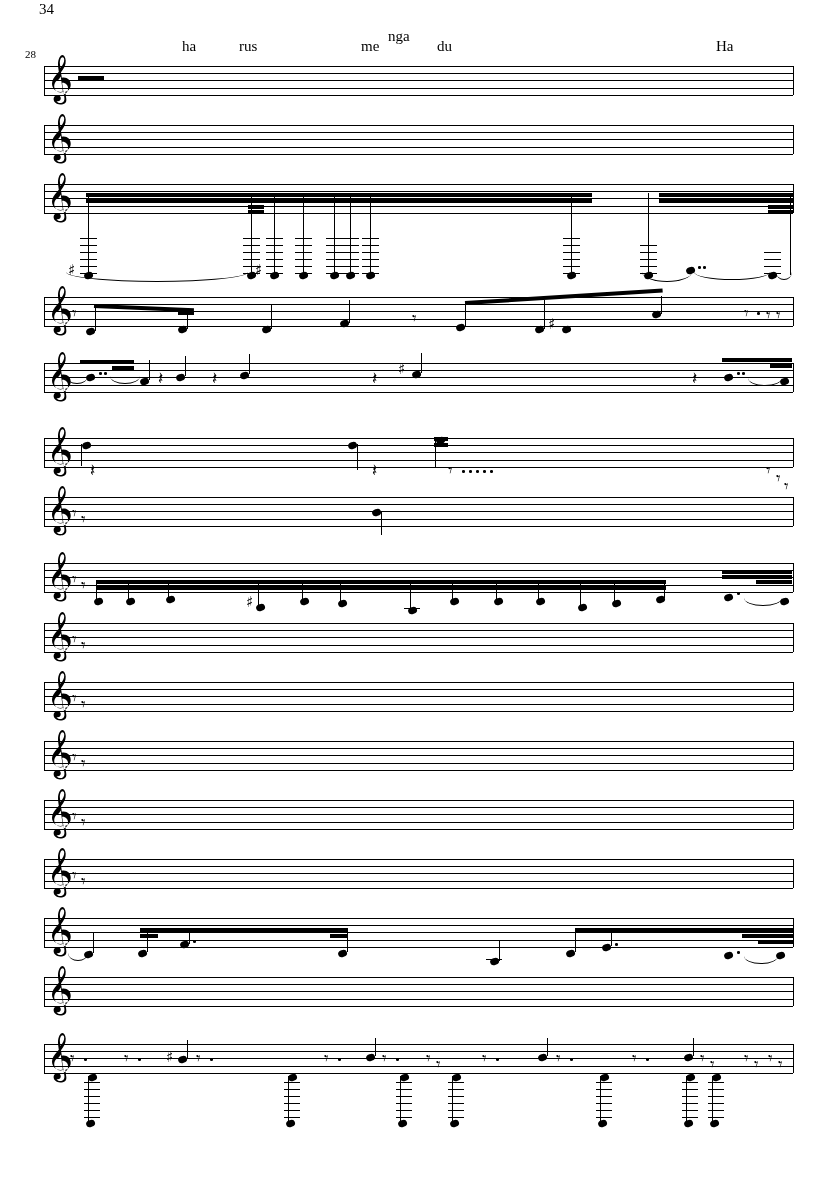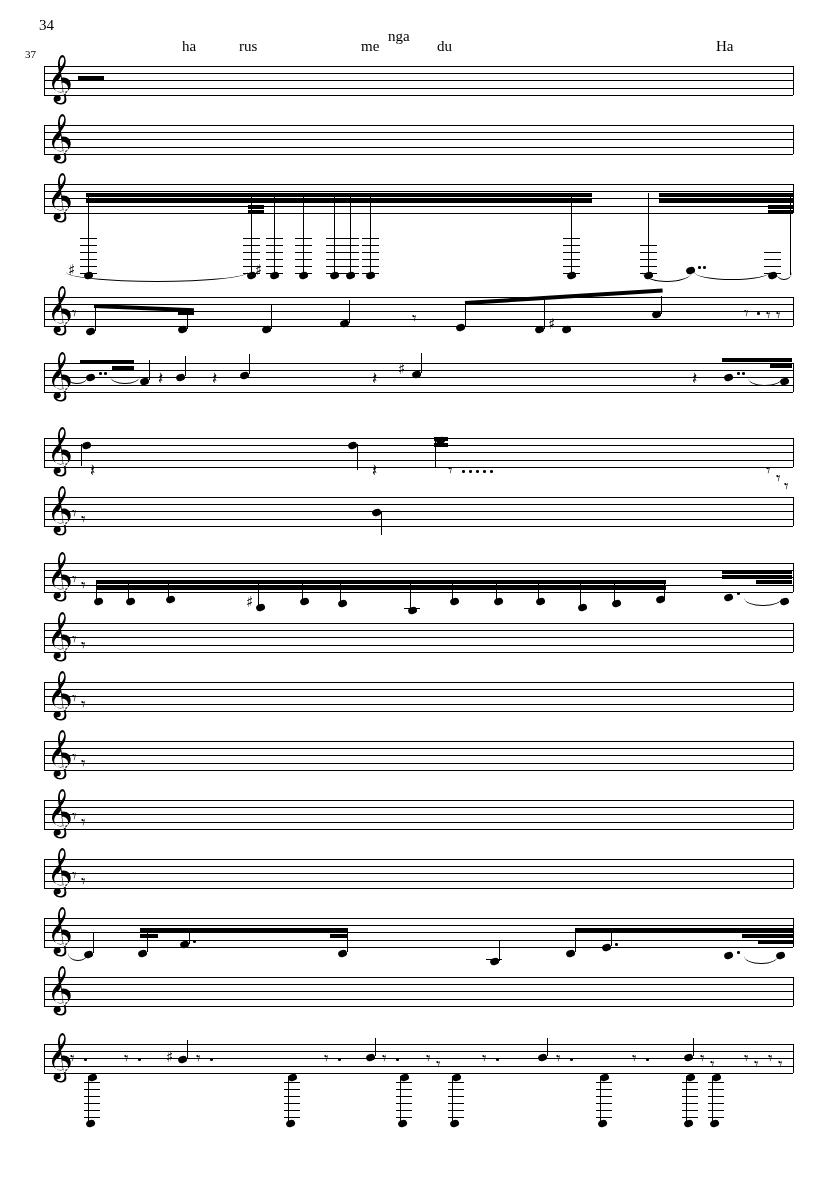--- a/index.html
+++ b/index.html
@@ -30,22 +30,22 @@
   .rest{position:absolute;font-size:17px;line-height:1;font-family:"DejaVu Sans",sans-serif;}
   .mrest{position:absolute;height:5px;background:#000;}
   .tie{position:absolute;border-bottom:1.2px solid #000;border-radius:0 0 50% 50%/0 0 100% 100%;height:7px;}
   .slur{position:absolute;border-bottom:1.2px solid #000;border-radius:0 0 50% 50%/0 0 100% 100%;height:9px;}
 </style>
 </head>
 <body>
 
 <div class="page">
 
-  <div class="page-num" style="left:39px;top:17px;">34</div>
-  <div class="meas-num" style="left:25px;top:48px;">37</div>
+  <div class="page-num" style="left:39px;top:1px;">34</div>
+  <div class="meas-num" style="left:25px;top:48px;">28</div>
 
   <div class="lyric" style="left:182px;top:38px;">ha</div>
   <div class="lyric" style="left:239px;top:38px;">rus</div>
   <div class="lyric" style="left:361px;top:38px;">me</div>
   <div class="lyric" style="left:388px;top:28px;">nga</div>
   <div class="lyric" style="left:437px;top:38px;">du</div>
   <div class="lyric" style="left:716px;top:38px;">Ha</div>
 
   <div id="systems">
       <div class="system" style="left: 0px; top: 66px; width: 835px; height: 30.8px;">

